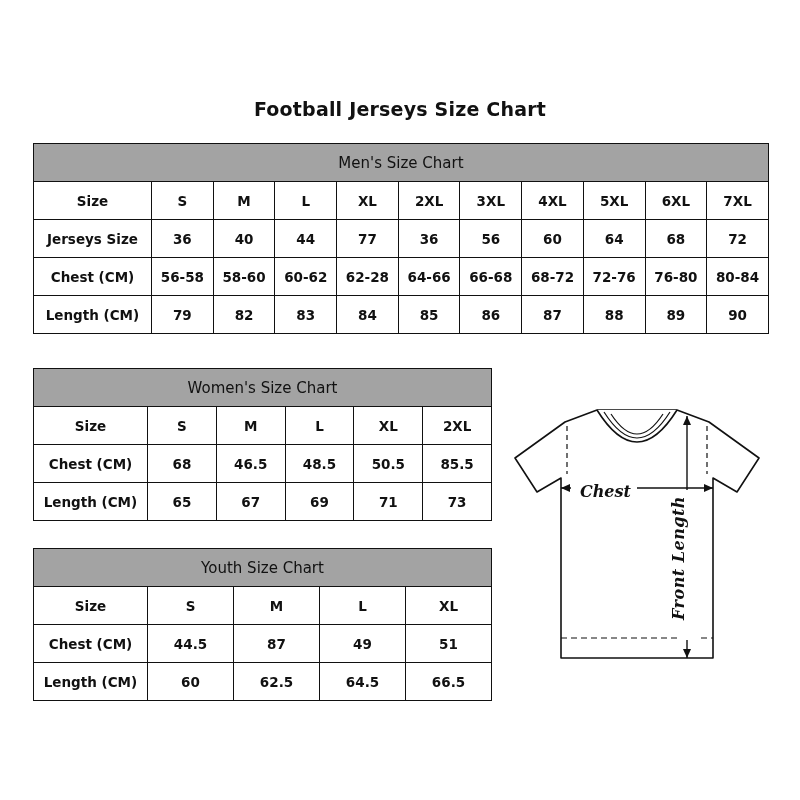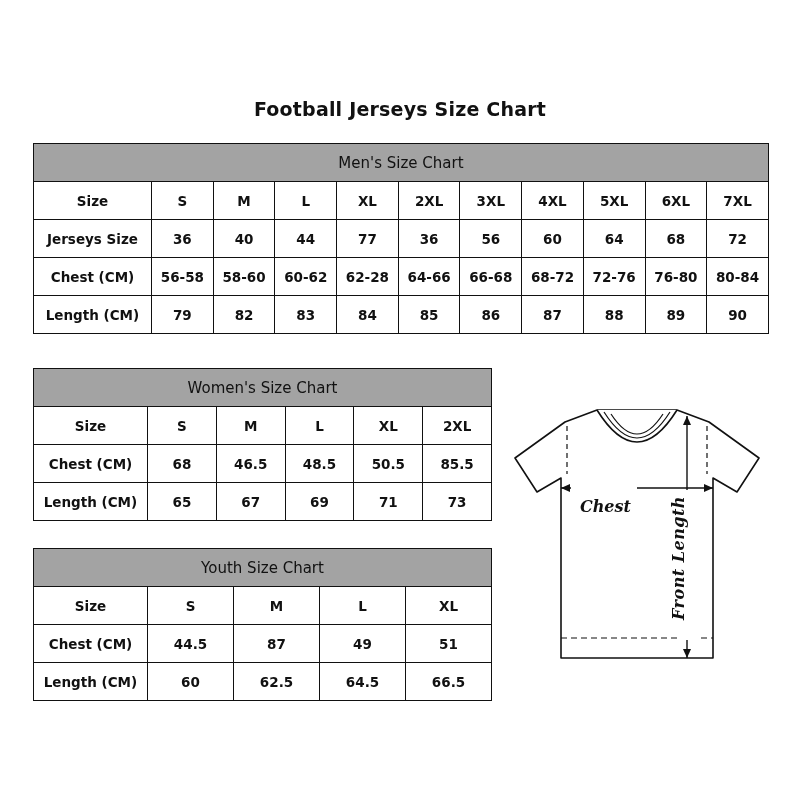--- a/index.html
+++ b/index.html
@@ -105,21 +105,20 @@
     position: absolute;
     font-style: italic;
     font-weight: bold;
     font-size: 16px;
     color: #111111;
     font-family: "DejaVu Serif", "Liberation Serif", serif;
   }
   #chest-label {
     left: 75px;
     top: 82px;
-    margin-top: 15px;
   }
   #front-length-label {
     left: 164px;
     top: 96px;
     writing-mode: vertical-rl;
     text-orientation: mixed;
     transform: rotate(180deg);
     transform-origin: center;
     letter-spacing: 0.5px;
   }

